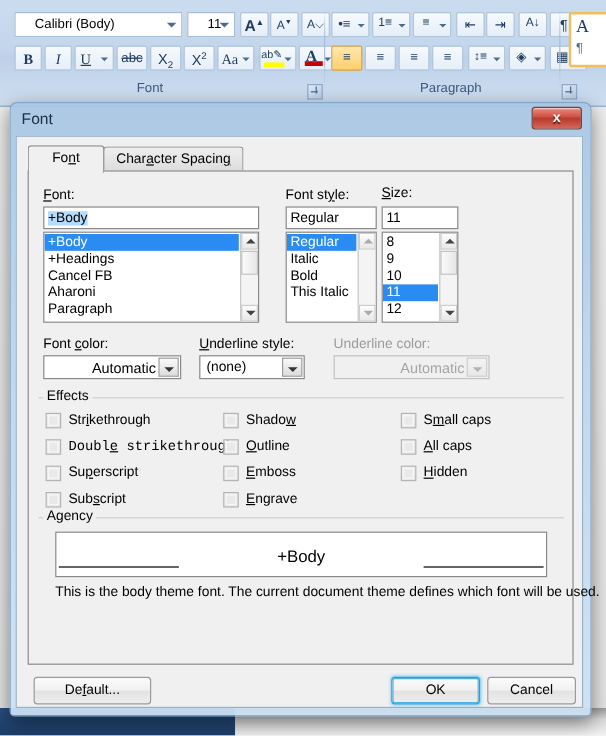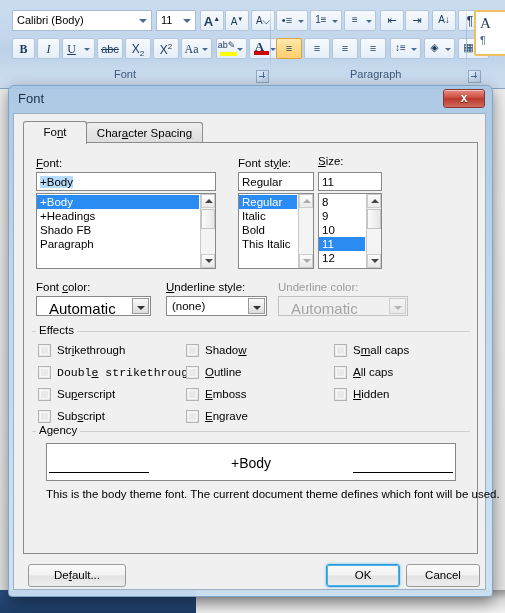--- a/index.html
+++ b/index.html
@@ -24,21 +24,21 @@
   .rb-group{position:absolute;top:2px;height:82px;}
   .rb-sep{position:absolute;top:6px;width:1px;height:68px;
     background:linear-gradient(180deg,rgba(255,255,255,0) 0%,#a8bed8 40%,#a8bed8 60%,rgba(255,255,255,0) 100%);}
   .grp-title{position:absolute;font-size:11px;color:#3c5a7d;font-family:"Liberation Sans",sans-serif;}
   .launcher{position:absolute;width:11px;height:11px;
     background:linear-gradient(135deg,#dfeaf7,#b6cbe3);border:1px solid #8fa8c4;}
   .launcher:after{content:"";position:absolute;left:2px;top:5px;width:6px;height:1px;background:#4a6c92;}
   .launcher:before{content:"";position:absolute;left:6px;top:1px;width:1px;height:6px;background:#4a6c92;}
   .combo{background:#ffffff;border:1px solid #a6bdd4;box-sizing:border-box;
     position:absolute;font-size:11px;color:#000;}
-  .combo .val{position:absolute;left:4px;top:3px;font-size:11px;}
+  .combo .val{position:absolute;left:16px;top:3px;font-size:11px;}
   .combo .arw{position:absolute;right:4px;top:8px;width:0;height:0;
     border-left:4px solid transparent;border-right:4px solid transparent;border-top:4px solid #4a6c92;}
   .btnflat{position:absolute;box-sizing:border-box;border:1px solid #b2c6dc;border-radius:2px;
     background:linear-gradient(180deg,#f7fafd 0%,#e5eef8 100%);}
   .gly{position:absolute;font-size:12px;color:#1f3c61;text-align:center;width:100%;}
 
   
   #dlg{position:absolute;left:8px;top:85px;width:483px;height:510px;}
   #dlg-glass{position:absolute;left:0;top:0;width:483px;height:510px;
     border-radius:6px 6px 4px 4px;
@@ -81,21 +81,21 @@
   .sbar{position:absolute;top:0;width:15px;bottom:0;
     background:#f4f4f4;border-left:1px solid #c8c8c8;box-sizing:border-box;}
   .sbtn{position:absolute;left:0;width:14px;height:14px;
     background:linear-gradient(180deg,#fdfdfd,#e8e8e8);border:1px solid #cdcdcd;box-sizing:border-box;}
   .sarrow{position:absolute;left:3px;width:0;height:0;
     border-left:4px solid transparent;border-right:4px solid transparent;}
   .sthumb{position:absolute;left:0;width:14px;
     background:linear-gradient(90deg,#fbfbfb,#e6e6e6);border:1px solid #c3c3c3;box-sizing:border-box;}
 
   .ddl{position:absolute;border:1px solid #888;background:#fff;box-sizing:border-box;}
-  .ddl .txt{position:absolute;left:0;right:20px;top:3px;text-align:left;font-size:15px;color:#000;padding-left:12px;}
+  .ddl .txt{position:absolute;left:0;right:20px;top:3px;text-align:right;font-size:12px;color:#000;padding-left:12px;}
   .ddl .txtl{position:absolute;left:5px;top:3px;font-size:11.5px;color:#000;}
   .ddl .bx{position:absolute;right:1px;top:1px;width:17px;bottom:1px;
     background:linear-gradient(180deg,#fafafa,#dcdcdc);border:1px solid #9a9a9a;box-sizing:border-box;}
   .ddl .bx i{position:absolute;left:4px;top:7px;width:0;height:0;
     border-left:4px solid transparent;border-right:4px solid transparent;border-top:4px solid #333;}
   .ddl.dis{border-color:#c2c2c2;background:#f0f0f0;}
   .ddl.dis .txt{color:#a4a4a4;}
   .ddl.dis .bx{background:linear-gradient(180deg,#f4f4f4,#e8e8e8);border-color:#cecece;}
   .ddl.dis .bx i{border-top-color:#b4b4b4;}
 
@@ -295,21 +295,22 @@
         <span style="position:absolute;left:3px;top:3px;font-size:11.5px;">Regular</span>
       </div>
       <div class="field" style="left:294px;top:29px;width:64px;height:19px;">
         <span style="position:absolute;left:3px;top:3px;font-size:11.5px;">11</span>
       </div>
 
       <div class="listbox" style="left:12px;top:50px;width:180px;height:76px;">
         <div id="font-rows" style="position:absolute;left:0;top:1px;right:16px;">
             <div class="lrow sel">+Body</div>
             <div class="lrow">+Headings</div>
-            <div class="lrow">Shado FB</div>
+            <div class="lrow">Cancel FB</div>
+            <div class="lrow">Aharoni</div>
             <div class="lrow">Paragraph</div>
           </div>
         <div class="sbar" style="right:0;">
           <div class="sbtn" style="top:0;">
             <span class="sarrow" style="top:4px;border-bottom:4px solid #444;"></span>
           </div>
           <div class="sthumb" style="top:15px;height:20px;"></div>
           <div class="sbtn" style="bottom:0;">
             <span class="sarrow" style="top:4px;border-top:4px solid #444;"></span>
           </div>
@@ -361,21 +362,21 @@
       <span class="lbl dis" style="left:254px;top:138px;">
         Underline color:
       </span>
 
       <div class="ddl" style="left:12px;top:153px;width:115px;height:20px;">
         <span class="txt">Automatic</span>
         <span class="bx">
             <i></i>
           </span>
       </div>
-      <div class="ddl" style="left:142px;top:153px;width:101px;height:20px;">
+      <div class="ddl" style="left:142px;top:153px;width:88px;height:20px;">
         <span class="txtl">(none)</span>
         <span class="bx">
             <i></i>
           </span>
       </div>
       <div class="ddl dis" style="left:254px;top:153px;width:130px;height:20px;">
         <span class="txt">Automatic</span>
         <span class="bx">
             <i></i>
           </span>

